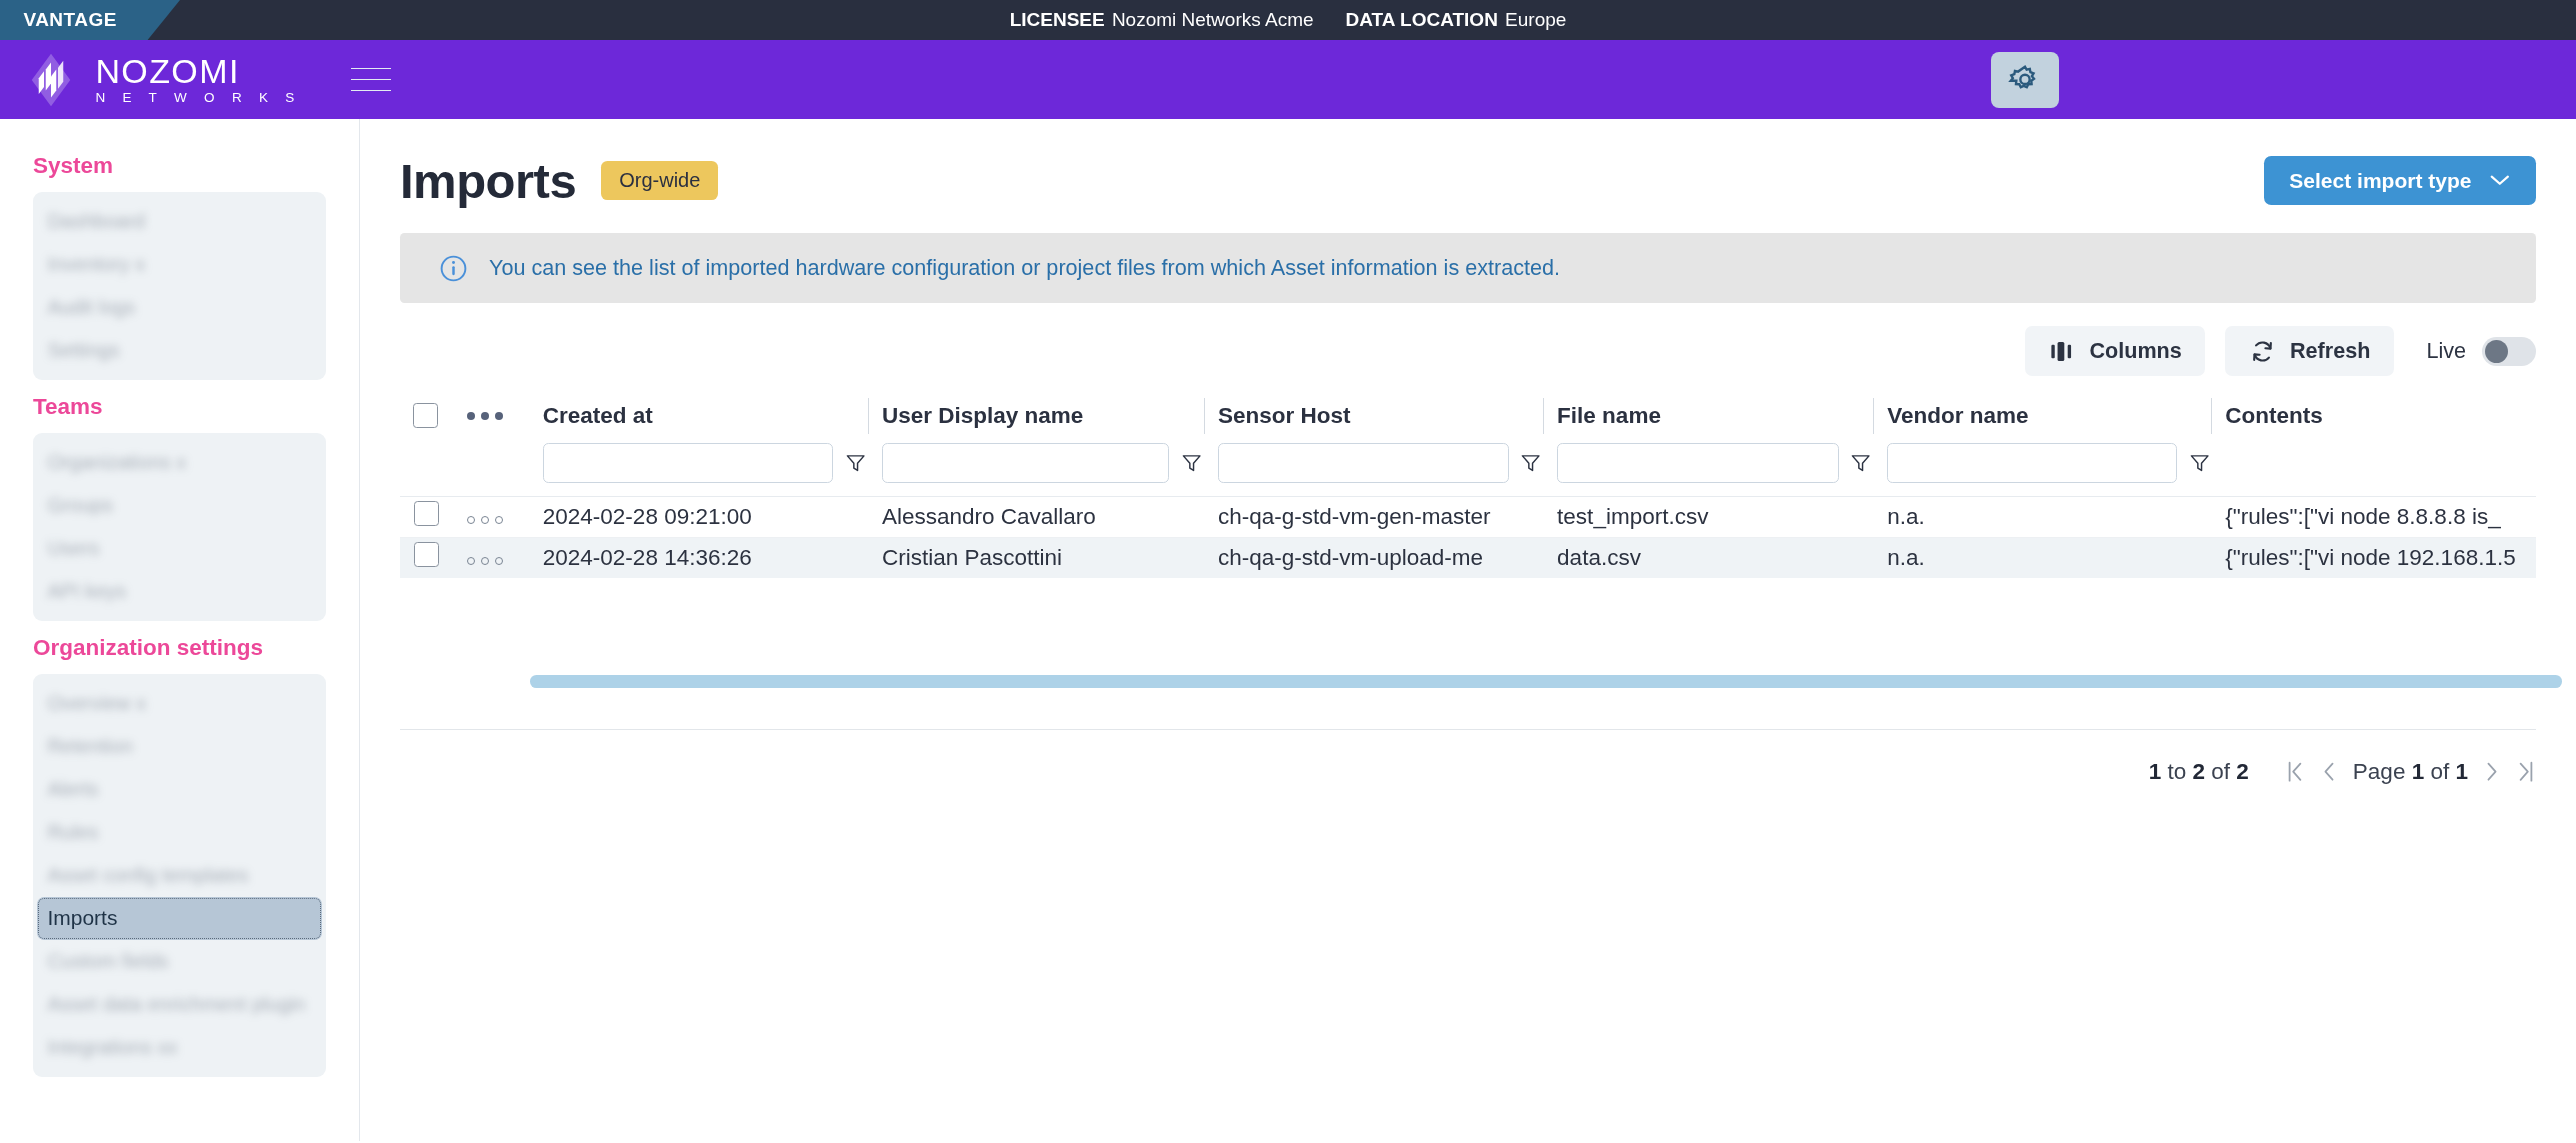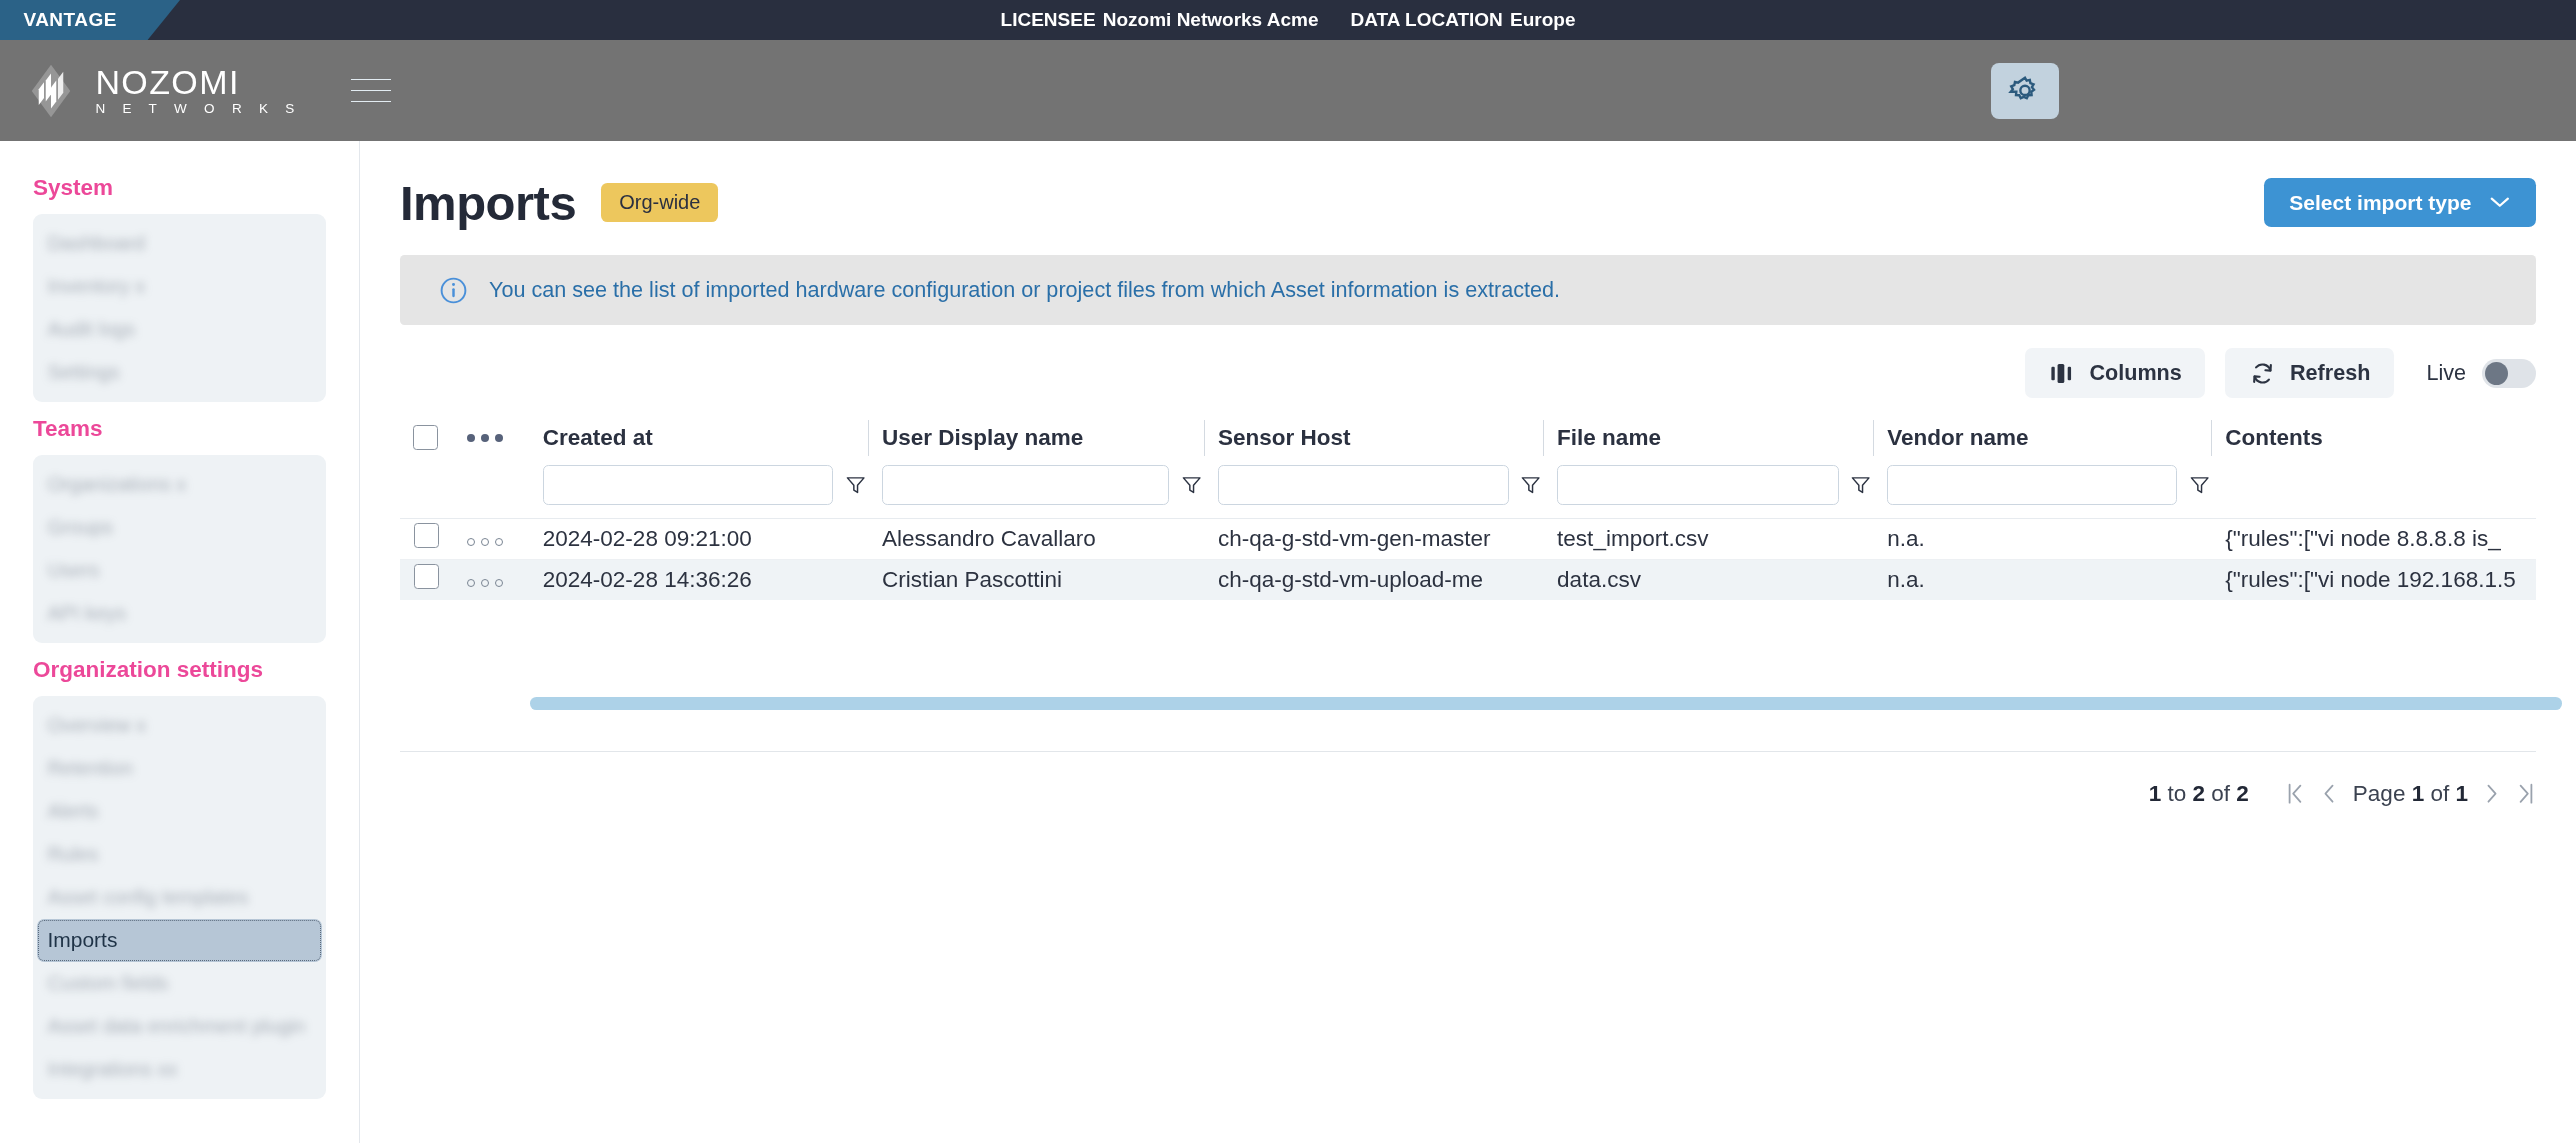--- a/index.html
+++ b/index.html
@@ -38,27 +38,27 @@
     letter-spacing: 0.5px;
     color: #ffffff;
   }
   .topbar-center {
     display: flex;
     gap: 32px;
     font-size: 19px;
     white-space: nowrap;
   }
   .tb-strong { font-weight: bold; }
-  .tb-val { font-weight: bold; margin-left: 7.2px; }
+  .tb-val { font-weight: normal; margin-left: 7.2px; }
 
   
   .brandbar {
     position: relative;
-    height: 101px;
-    background: #737373;
+    height: 79px;
+    background: #6d28d9;
     display: flex;
     align-items: center;
     padding-left: 23.4px;
   }
   .logo-wrap { display: flex; align-items: center; gap: 16px; }
   .logo-mark { width: 56px; height: 56px; }
   .logo-text { display: flex; flex-direction: column; justify-content: center; }
   .logo-nozomi {
     font-size: 34px; font-weight: 300; color: #ffffff;
     letter-spacing: 1.4px; line-height: 1; margin-bottom: 2.7px;

